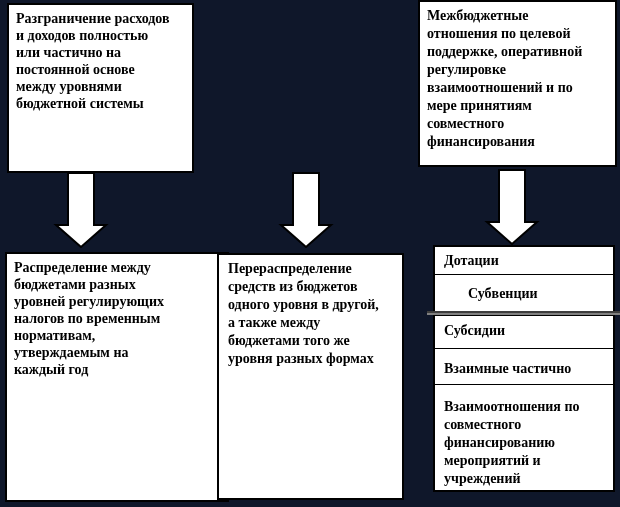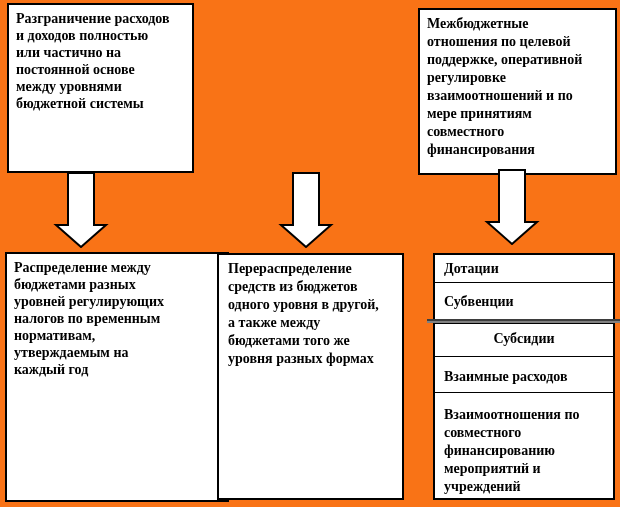--- a/index.html
+++ b/index.html
@@ -3,75 +3,75 @@
 <meta charset="utf-8">
 <style>
   html, body {
     margin: 0;
     padding: 0;
   }
   #canvas {
     position: relative;
     width: 620px;
     height: 507px;
-    background: #f97316;
+    background: #0f172a;
     overflow: hidden;
     font-family: "Liberation Serif", "DejaVu Serif", serif;
     font-weight: bold;
     color: #000;
   }
   .box {
     position: absolute;
     background: #ffffff;
     border: 2px solid #000000;
     box-sizing: border-box;
     font-size: 14px;
     line-height: 17px;
     padding: 5px 7px;
     white-space: pre-line;
   }
   .lh18 { line-height: 18px; }
   #top-left-box    { left: 7px;   top: 3px;   width: 187px; height: 170px; }
   #top-center-box  { left: 217px; top: 3px;   width: 182px; height: 170px;
                      text-align: center; padding-top: 42px; line-height: 21px; }
-  #top-right-box   { left: 418px; top: 8px;   width: 199px; height: 167px; }
+  #top-right-box   { left: 418px; top: 0;   width: 199px; height: 167px; }
   #bottom-left-box   { left: 5px;   top: 252px; width: 224px; height: 250px; }
   #bottom-center-box { left: 217px; top: 253px; width: 187px; height: 247px; padding-left: 9px; }
   #right-column {
     position: absolute;
-    left: 433px; top: 253px; width: 182px; height: 247px;
+    left: 433px; top: 245px; width: 182px; height: 247px;
     background: #ffffff;
     border: 2px solid #000000;
     box-sizing: border-box;
     display: flex;
     flex-direction: column;
     overflow: visible;
   }
   .list-row {
     box-sizing: border-box;
     font-size: 14px;
     line-height: 18px;
     padding: 5px 9px;
     white-space: pre-line;
     flex: 0 0 auto;
   }
   .list-row.r1 { height: 28px; border-bottom: 1px solid #000; }
-  .list-row.r2 { height: 36px; padding-top: 10px; }
+  .list-row.r2 { height: 36px; padding-top: 10px; margin-left: 24px; }
   .seam {
     flex: 0 0 4px;
     height: 4px;
     position: relative;
     left: -8px;
     width: calc(100% + 16px);
     background: #808080;
     border-top: 2px solid #3d3d3d;
     box-sizing: border-box;
     z-index: 2;
   }
-  .list-row.r3 { height: 34px; border-top: 1px solid #000; border-bottom: 1px solid #000; padding-top: 6px; text-align: center; }
+  .list-row.r3 { height: 34px; border-top: 1px solid #000; border-bottom: 1px solid #000; padding-top: 6px; }
   .list-row.r4 { height: 36px; border-bottom: 1px solid #000; padding-top: 11px; }
   .list-row.r5 { flex: 1 1 auto; padding-top: 13px; }
   .arrow {
     position: absolute;
     width: 56px;
     height: 76px;
   }
   #arrow-left   { left: 53px;  top: 172px; }
   #arrow-center { left: 278px; top: 172px; }
   #arrow-right  { left: 484px; top: 169px; }
@@ -123,21 +123,21 @@
 одного уровня в другой,
 а также между
 бюджетами того же
 уровня разных формах</div>
 
   <div id="right-column">
     <div class="list-row r1">Дотации</div>
     <div class="list-row r2">Субвенции</div>
     <div class="seam"></div>
     <div class="list-row r3">Субсидии</div>
-    <div class="list-row r4">Взаимные расходов</div>
+    <div class="list-row r4">Взаимные частично</div>
     <div class="list-row r5">Взаимоотношения по
 совместного
 финансированию
 мероприятий и
 учреждений</div>
   </div>
 
 </div>
 
 </body></html>

